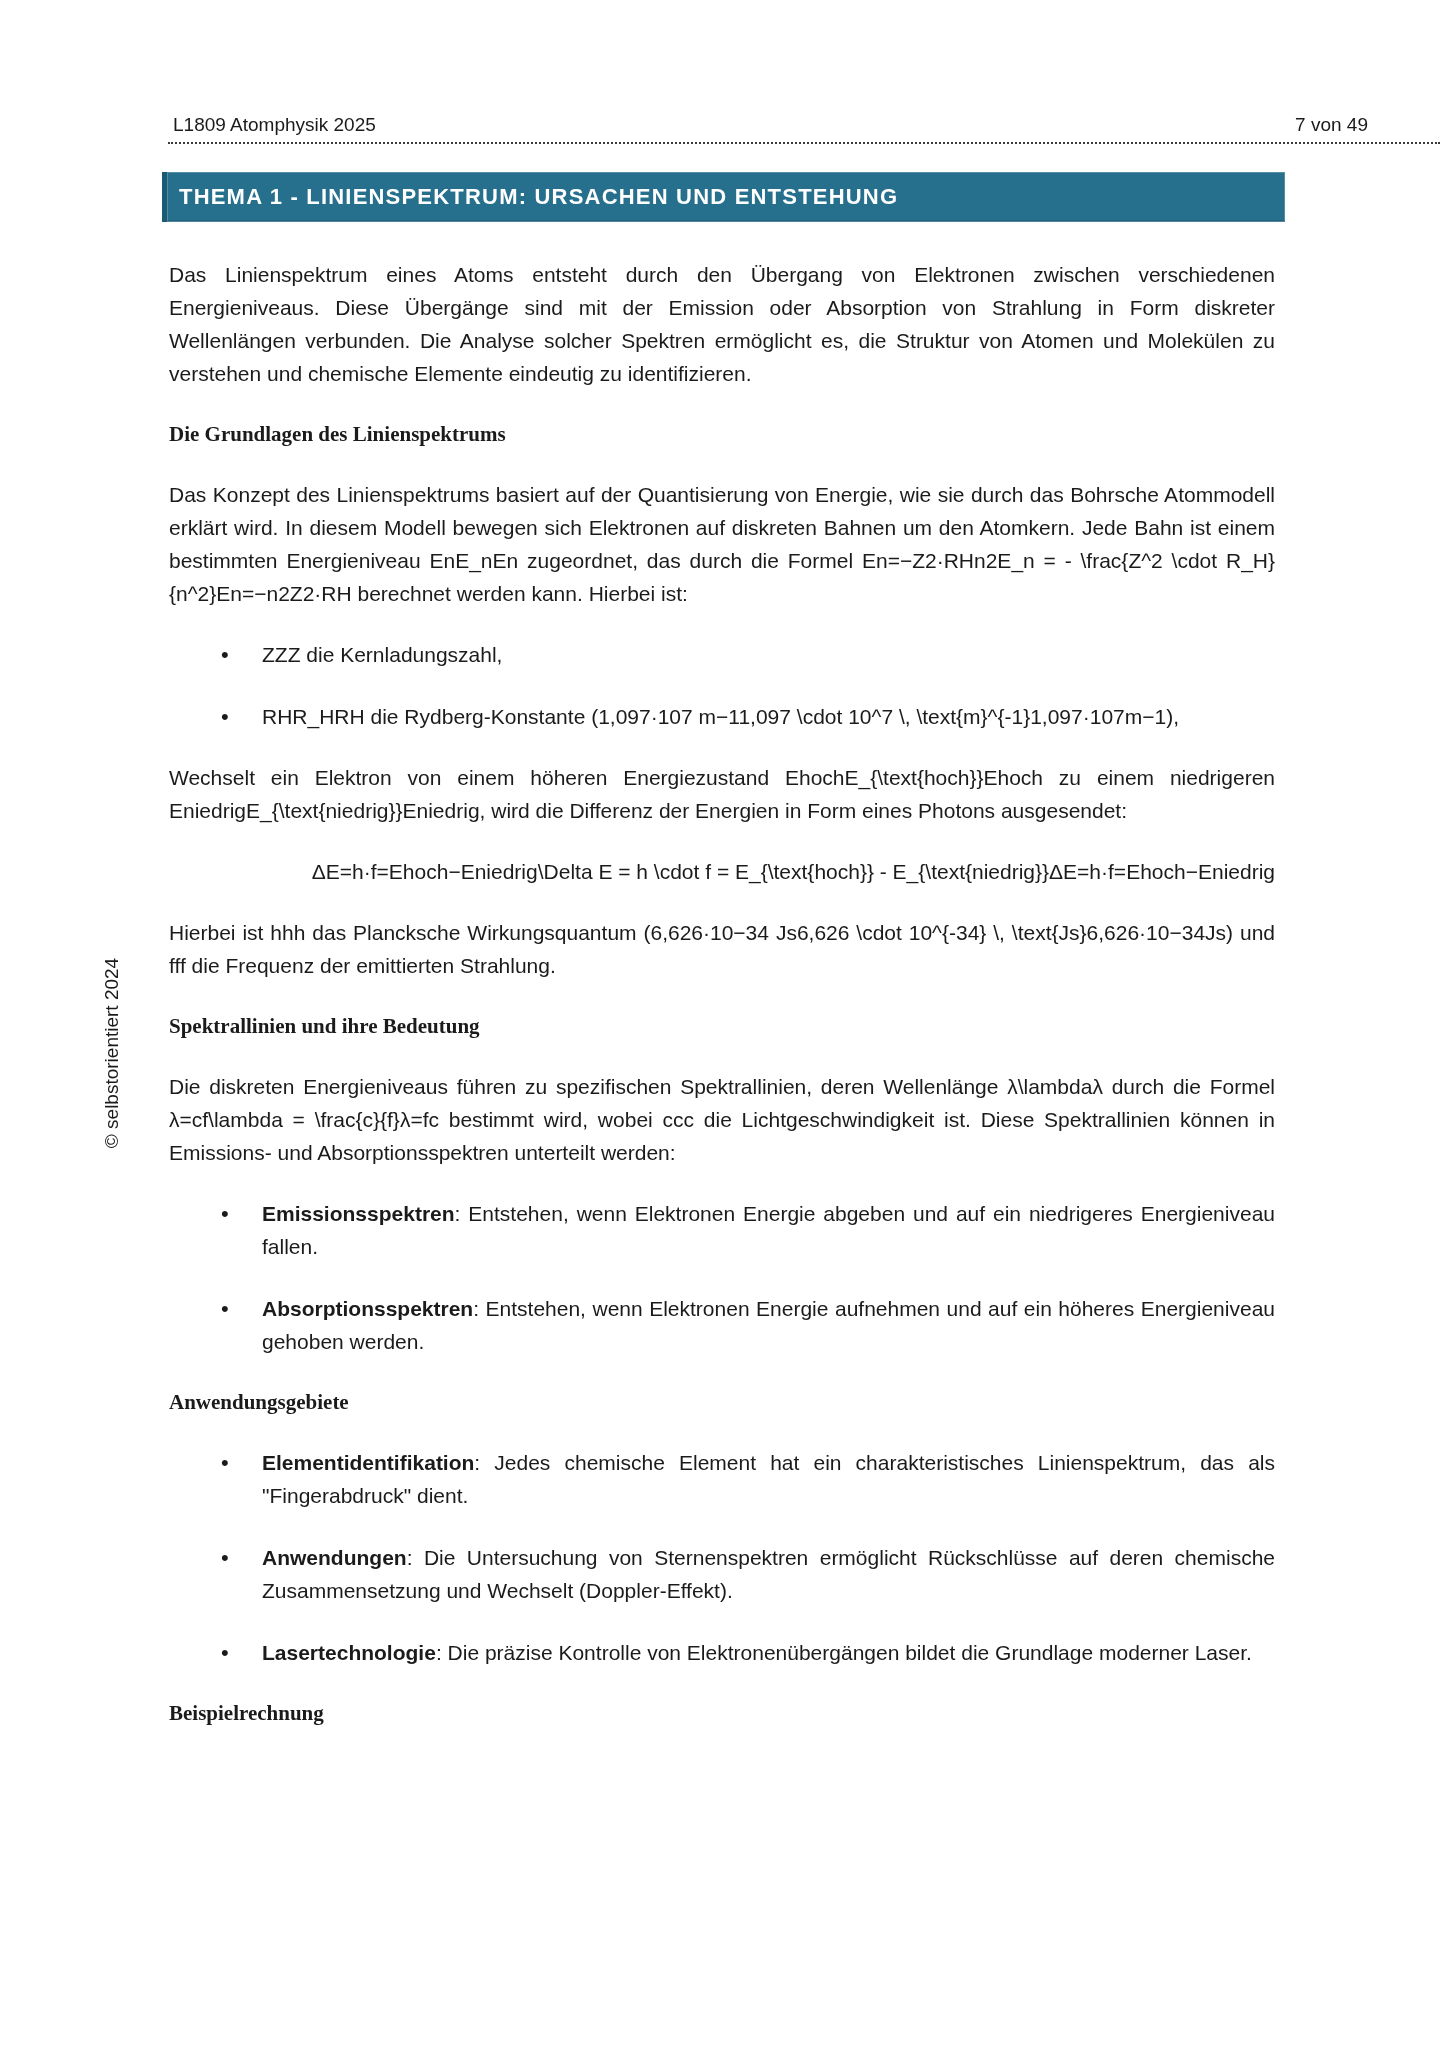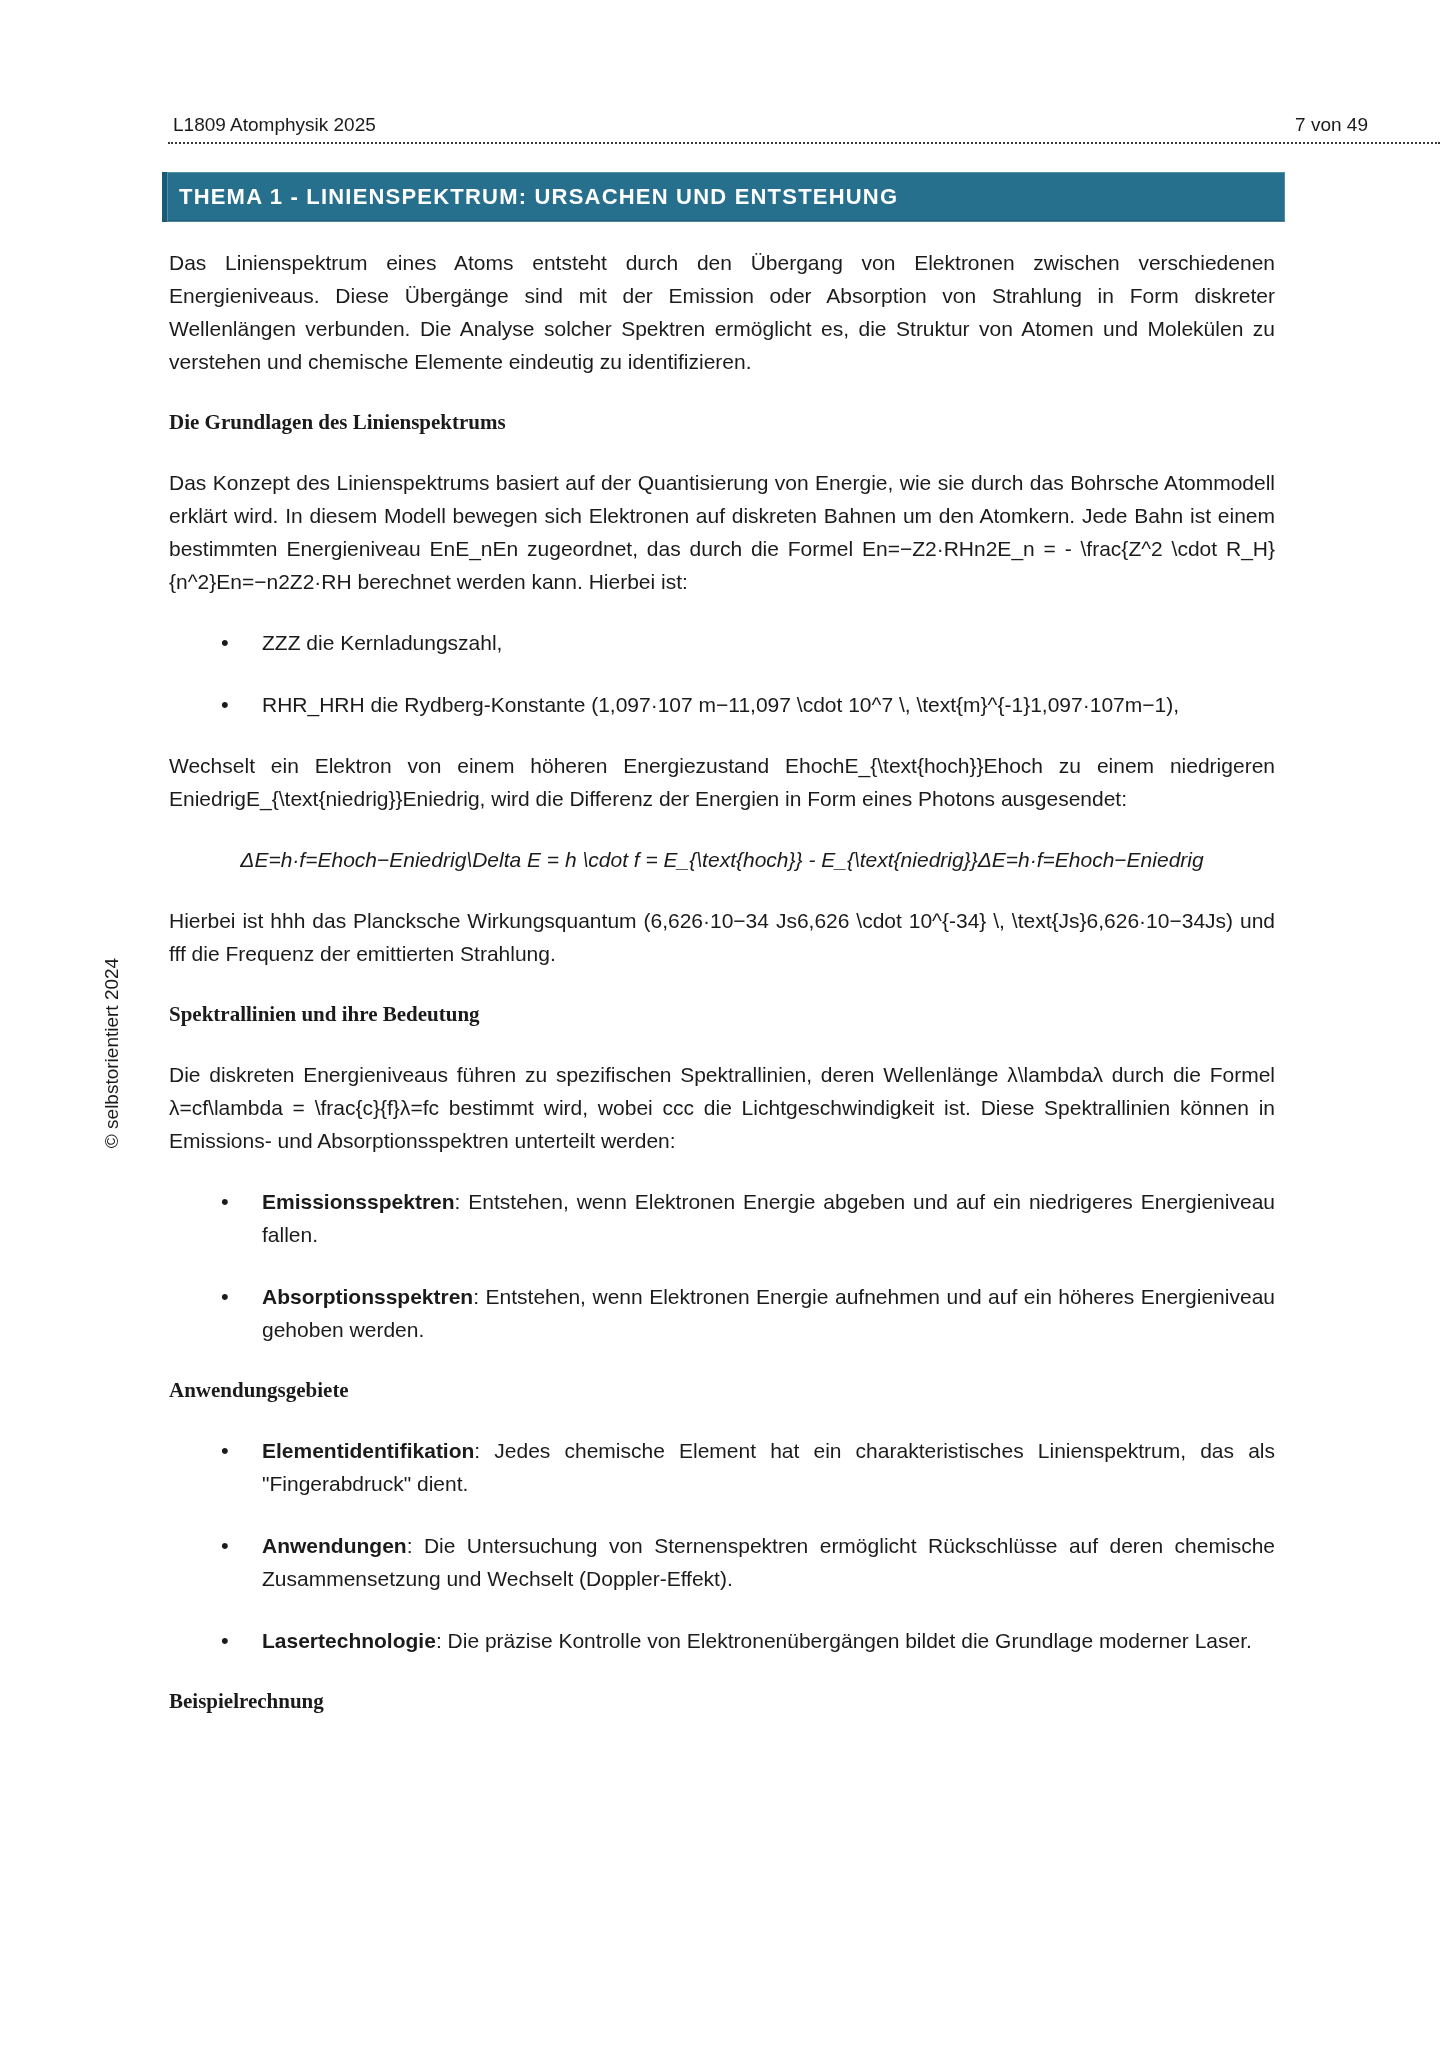--- a/index.html
+++ b/index.html
@@ -40,37 +40,37 @@
   .content {
     position:absolute;
     left:169px; top:172px;
     width:1106px;
     font-size:21px;
     line-height:33px;
     text-align:justify;
   }
   .banner {
     box-sizing:border-box;
-    margin:0 0 24px -7px;
+    margin:0 0 36px -7px;
     width:1123px;
     height:50px;
     background:#26708E;
     border-left:5px solid #1A5A75;
     box-shadow:inset 0 0 0 1px rgba(255,255,255,0.22), inset 0 -2px 0 rgba(0,0,0,0.12);
     color:#ffffff;
     font-weight:bold;
     font-size:22px;
     letter-spacing:1.2px;
     line-height:49px;
     padding-left:12px;
     text-align:left;
     white-space:nowrap;
   }
   .content p { margin:0 0 28px; }
-  .content p.formula { text-align:center;font-style:italic; }
+  .content p.formula { text-align:right; }
   .content h2 {
     font-size:21px;
     font-weight:bold;
     margin:0 0 27px;
     text-align:left;
     line-height:33px;
     font-family:Liberation Serif, serif;
   }
   .content ul { list-style:none; margin:0 0 28px; padding:0; }
   .content li {

